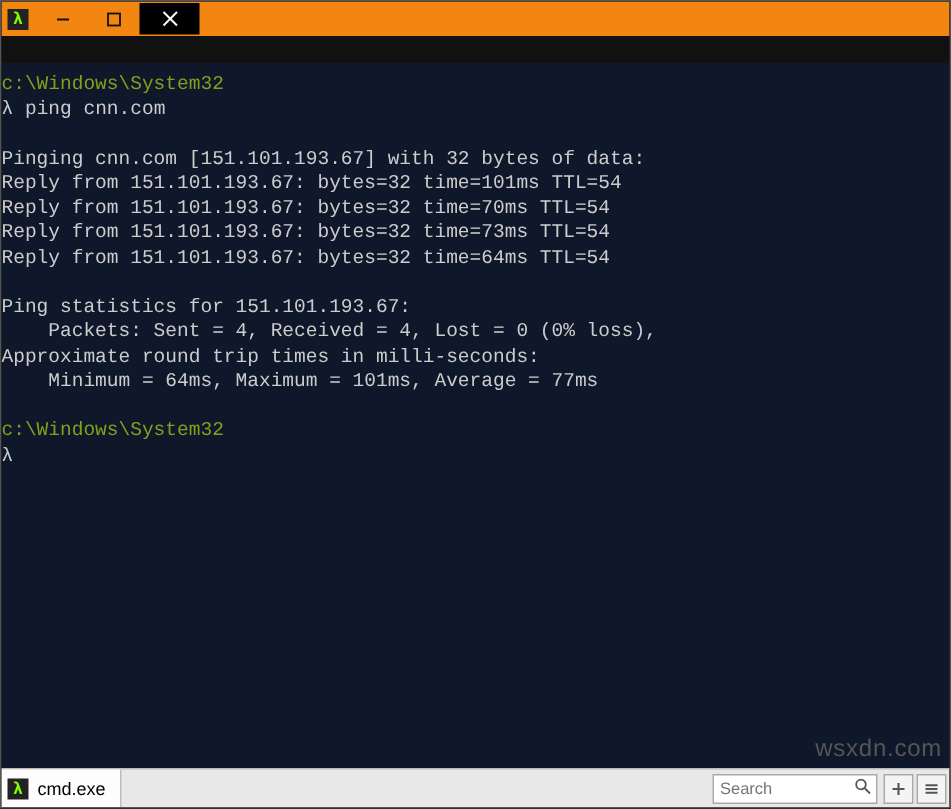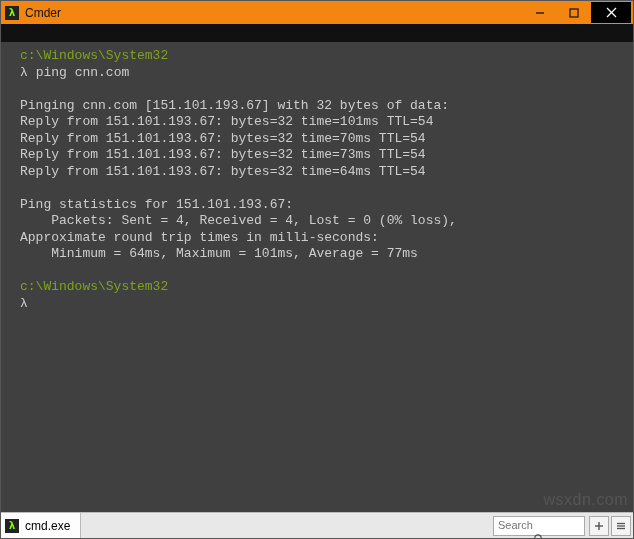--- a/index.html
+++ b/index.html
@@ -51,23 +51,23 @@
     display:flex;
     gap: 18px;
     padding: 0 12px;
     font-family: 'Segoe UI', Tahoma, sans-serif;
     font-size: 11px;
     color:#888;
     align-items: center;
   }
   .terminal {
     flex: 1;
-    background: #404040;
+    background: #0f172a;
     color: #ccc;
-    padding: 6px 19px;
+    padding: 6px 0;
     line-height: 16.5px;
     white-space: pre;
     overflow: hidden;
   }
   .path { color: #7fa21b; }
   .lambda { color:#ccc; }
   .bottombar {
     height: 26px;
     background: #e8e8e8;
     border-top: 1px solid #bbb;
@@ -97,21 +97,20 @@
     font-family: Consolas, monospace;
   }
   .spacer { flex:1; }
   .searchbox {
     display:flex;
     align-items:center;
     border:1px solid #aaa;
     height: 20px;
     margin-right: 4px;
     background:#fff;
-    flex-direction:column;
   }
   .searchbox input {
     border:none;
     outline:none;
     font-family: 'Segoe UI', Tahoma, sans-serif;
     font-size: 11px;
     padding: 2px 4px;
     width: 90px;
     color:#777;
     background:transparent;
@@ -142,21 +141,20 @@
     font-size: 16px;
     font-family: Arial, sans-serif;
     letter-spacing: 0.5px;
   }
 </style>
 </head>
 <body>
 
 <div class="titlebar">
   <div class="icon">λ</div>
-  <div class="title">Cmder</div>
   <div class="winbtns">
     <div class="winbtn">
       <svg width="10" height="10">
           <line x1="1" y1="5" x2="9" y2="5" stroke="#111" stroke-width="1.3"></line>
         </svg>
     </div>
     <div class="winbtn">
       <svg width="10" height="10">
           <rect x="1" y="1" width="8" height="8" fill="none" stroke="#111" stroke-width="1.2"></rect>
         </svg>

